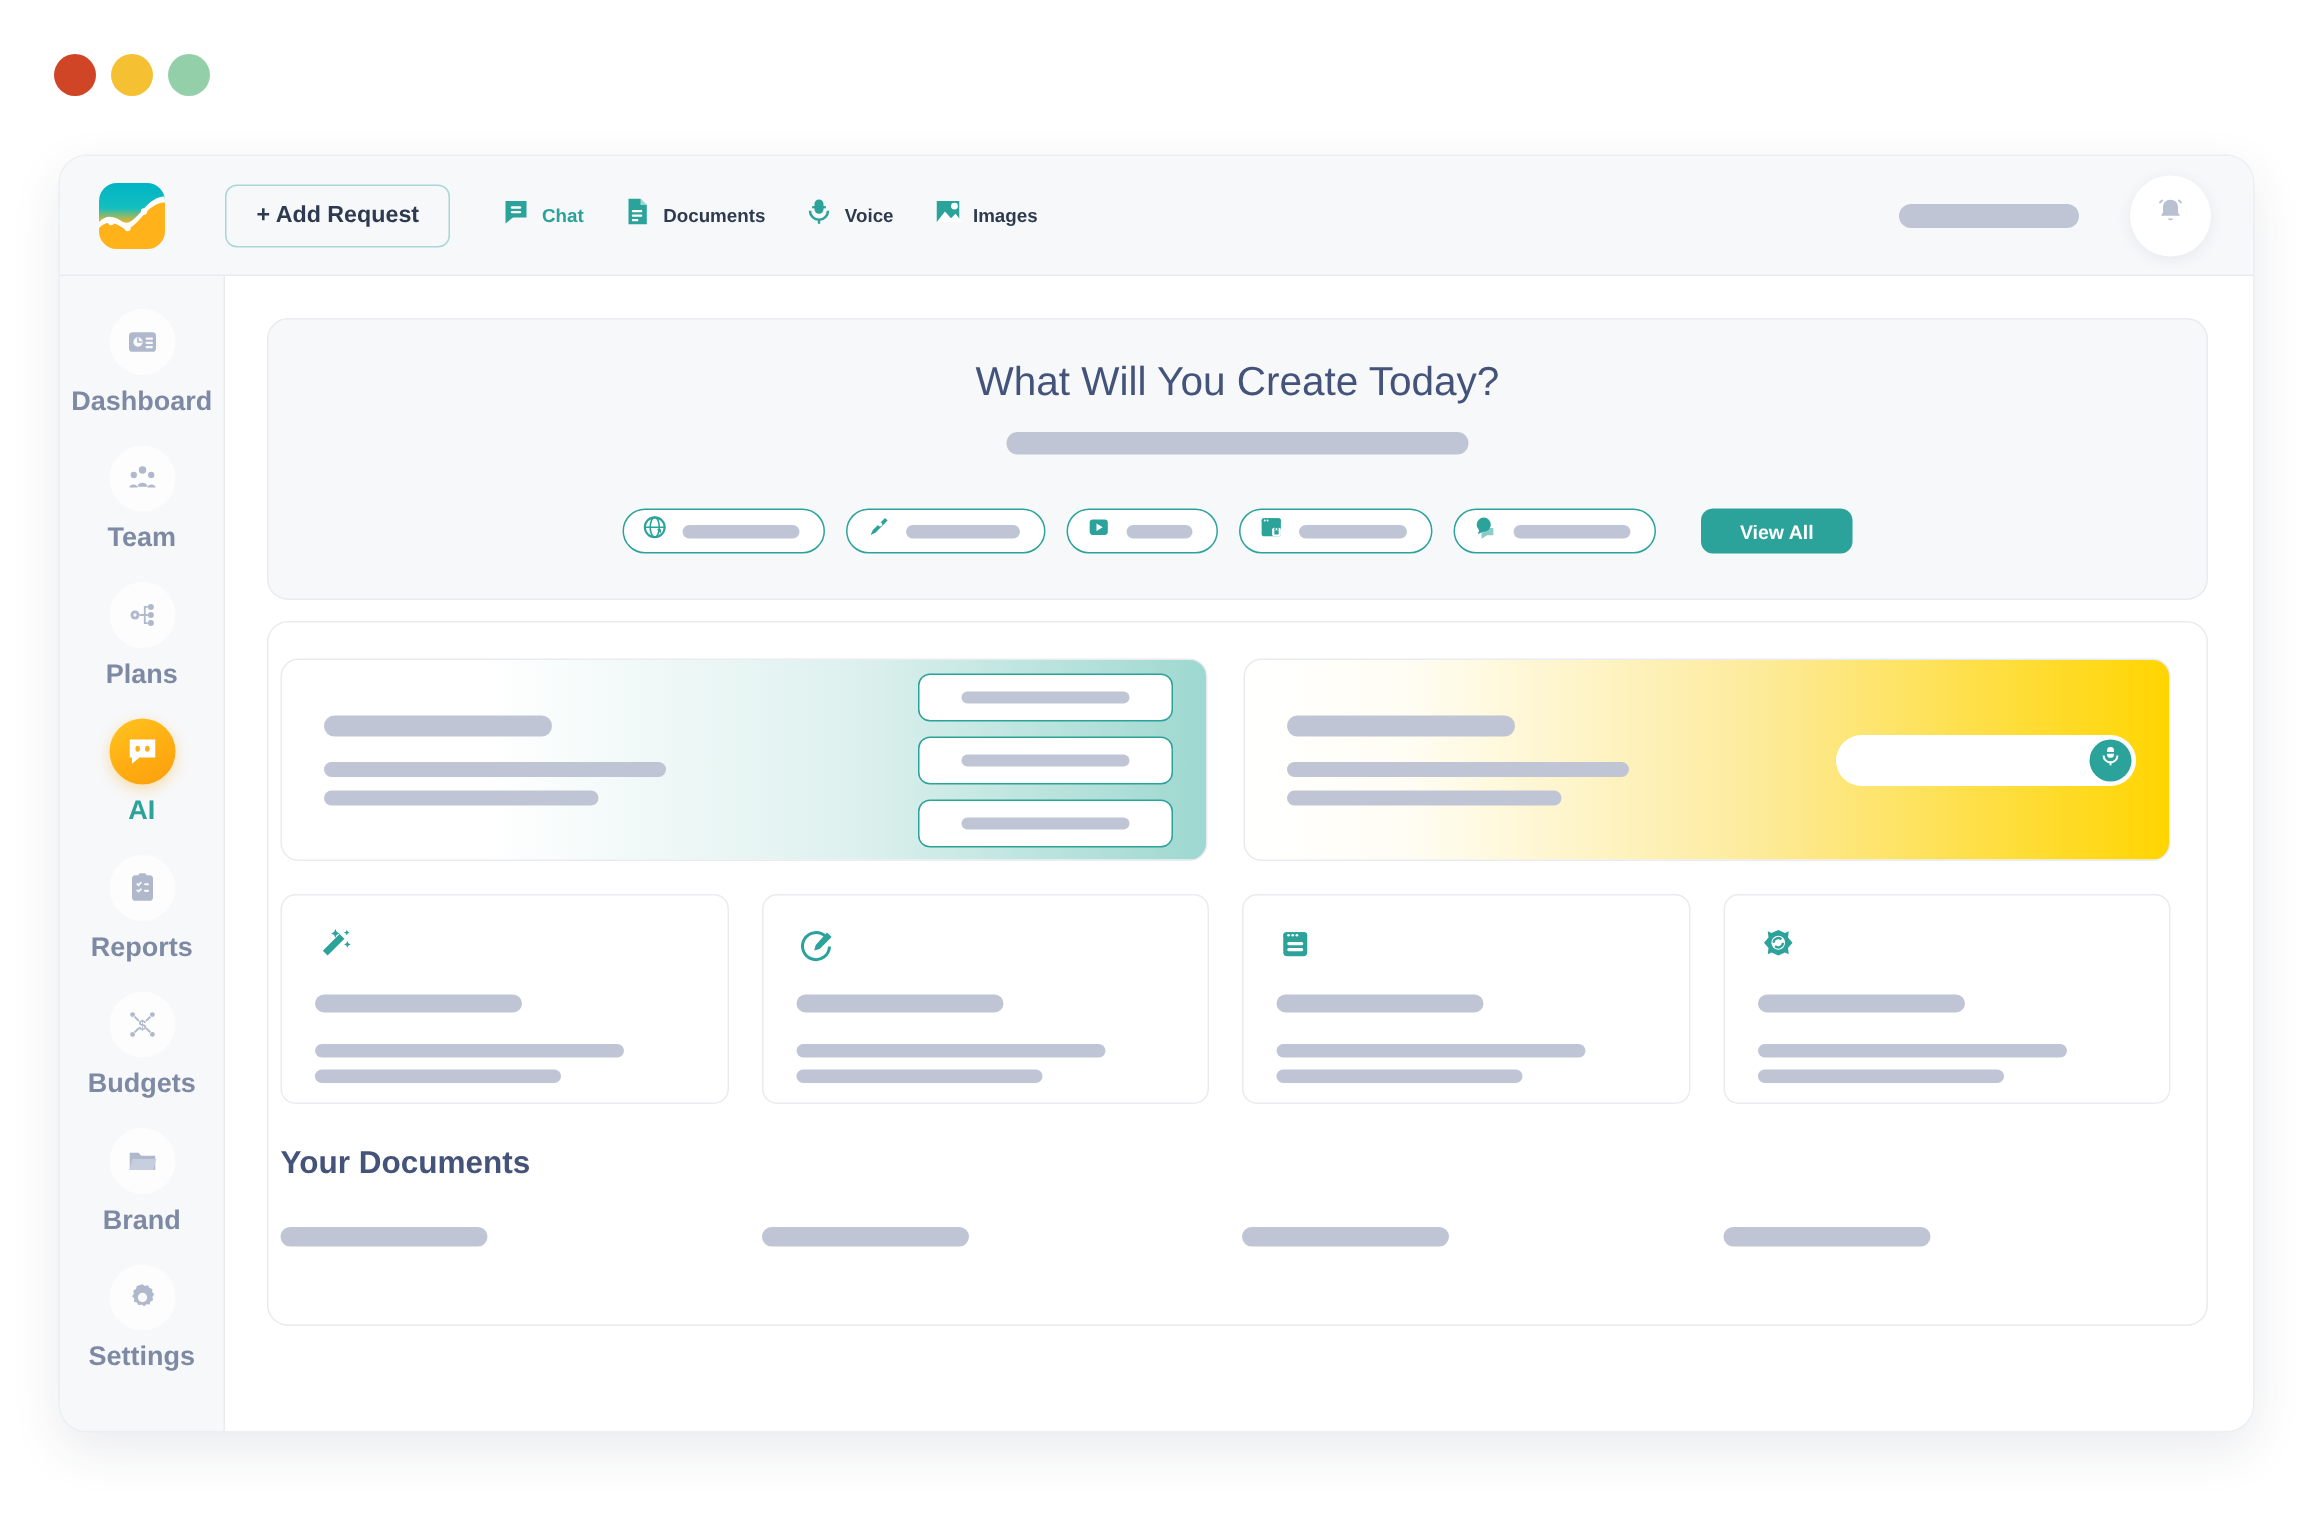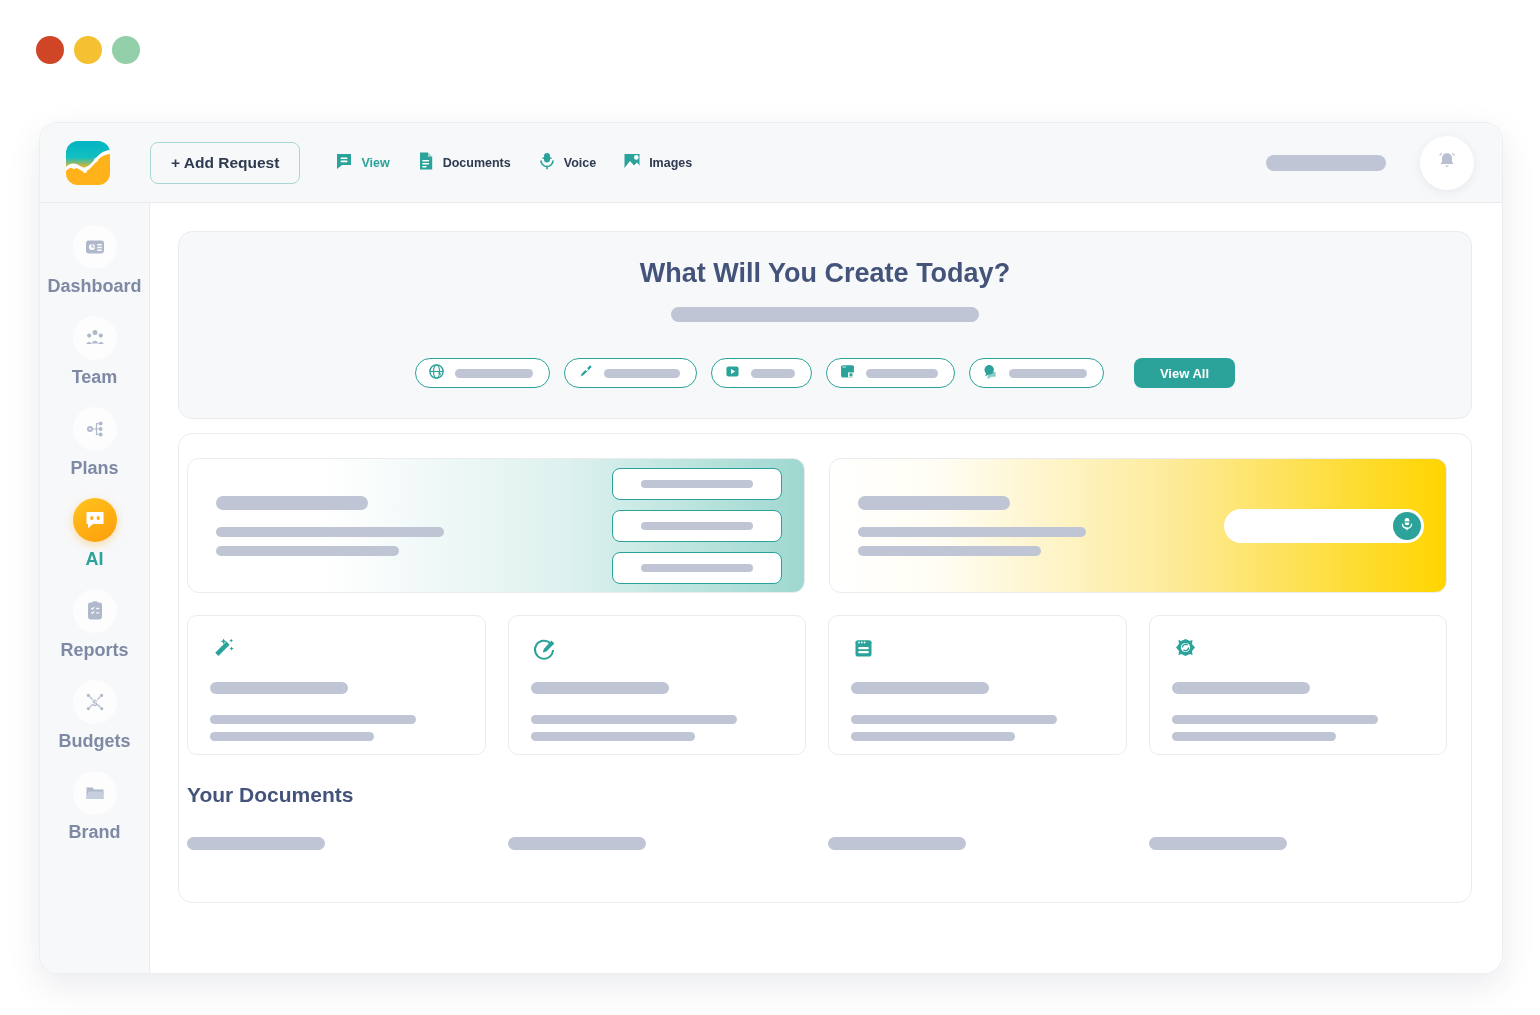--- a/index.html
+++ b/index.html
@@ -30,21 +30,21 @@
     border-radius: 50%;
   }
   .dot-red    { background: #cf4526; }
   .dot-yellow { background: #f5c133; }
   .dot-green  { background: #93cfa9; }
 
   
   .app-window {
     position: absolute;
     left: 40px;
-    top: 123px;
+    top: 104px;
     width: 1462px;
     height: 850px;
     background: #ffffff;
     border-radius: 18px;
     box-shadow: 0 0 0 1px #eceef2, 0 12px 34px rgba(40,50,80,.10);
     overflow: hidden;
     display: flex;
     flex-direction: column;
   }
 
@@ -181,21 +181,21 @@
   }
 
   
   .hero {
     background: #f7f8fa;
     padding: 26px 0 30px 0;
     text-align: center;
   }
   .hero-title {
     font-size: 27px;
-    font-weight: bold;
+    font-weight: normal;
     color: #44537a;
     margin: 0 0 18px 0;
   }
   .hero-sub-skel {
     width: 308px;
     height: 15px;
     border-radius: 8px;
     background: #bfc5d4;
     margin: 0 auto 22px auto;
   }
@@ -396,21 +396,21 @@
       <div class="top-nav">
 
         <div class="top-nav-item active">
           <span>
             <svg width="20" height="20" viewBox="0 0 20 20">
               <path d="M3 3 h14 v11 H8 l-5 4 Z" fill="#2ba29a"></path>
               <rect x="6.5" y="6.5" width="7" height="1.6" rx=".8" fill="#ffffff"></rect>
               <rect x="6.5" y="9.6" width="7" height="1.6" rx=".8" fill="#ffffff"></rect>
             </svg>
           </span>
-          <span class="top-nav-label">View</span>
+          <span class="top-nav-label">Chat</span>
         </div>
 
         <div class="top-nav-item">
           <span>
             <svg width="20" height="20" viewBox="0 0 20 20">
               <path d="M4 1.5 h8 l4.2 4.2 V18.5 H4 Z" fill="#2ba29a"></path>
               <path d="M12 1.5 l4.2 4.2 H12 Z" fill="#ffffff" opacity=".55"></path>
               <rect x="6.2" y="9" width="7" height="1.5" rx=".7" fill="#ffffff"></rect>
               <rect x="6.2" y="12" width="7" height="1.5" rx=".7" fill="#ffffff"></rect>
               <rect x="6.2" y="15" width="4.4" height="1.5" rx=".7" fill="#ffffff"></rect>
@@ -548,20 +548,29 @@
         <div class="side-item">
           <div class="side-icon">
             <svg width="24" height="24" viewBox="0 0 24 24">
               <path d="M3.5 6.5 h6 l1.6 2 h9.4 v9.5 h-17 Z" fill="#b0b8cc"></path>
               <path d="M5.2 10.6 h16 l-2 7.4 h-16 Z" fill="#c7cedd"></path>
             </svg>
           </div>
           <div class="side-label">Brand</div>
         </div>
 
+        <div class="side-item">
+          <div class="side-icon">
+            <svg width="24" height="24" viewBox="0 0 24 24">
+              <path d="M12 3.2 l1.6 1.2 2-.5 1 1.8 2 .6 -.2 2.1 1.4 1.5 -1.2 1.7 .5 2 -1.8 1.1 -.6 2 -2.1-.2 -1.5 1.4 -1.7-1.2 -2 .5 -1.1-1.8 -2-.6 .2-2.1 -1.4-1.5 1.2-1.7 -.5-2 1.8-1.1 .6-2 Z" fill="#b0b8cc"></path>
+              <circle cx="12" cy="12" r="3.1" fill="#f8f9fb"></circle>
+            </svg>
+          </div>
+          <div class="side-label">Settings</div>
+        </div>
       </div>
 
       <div class="main">
 
         <div class="panel hero">
           <h1 class="hero-title">What Will You Create Today?</h1>
           <div class="hero-sub-skel"></div>
 
 
           <div class="pill-row">

